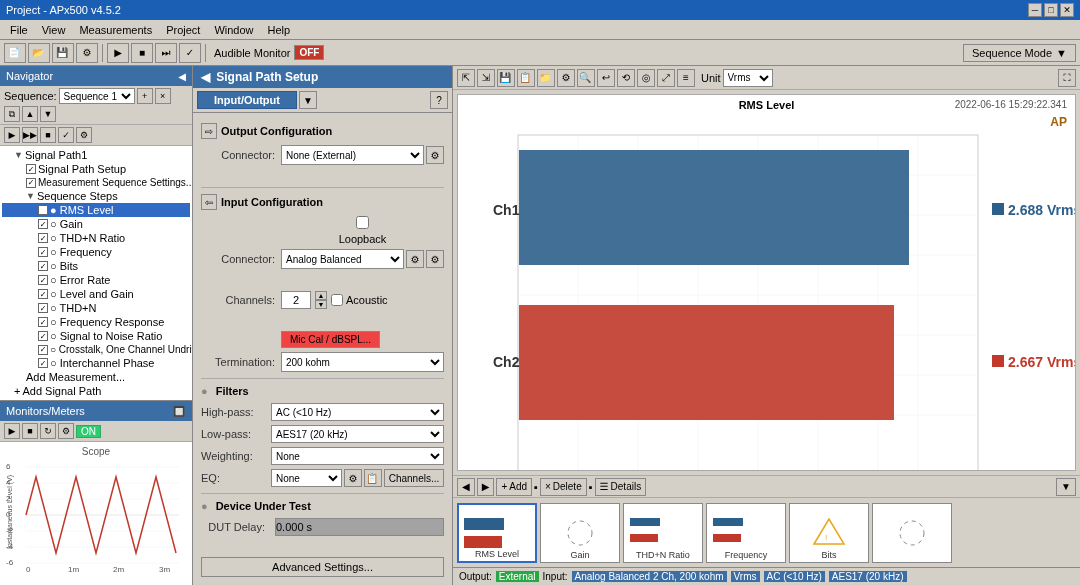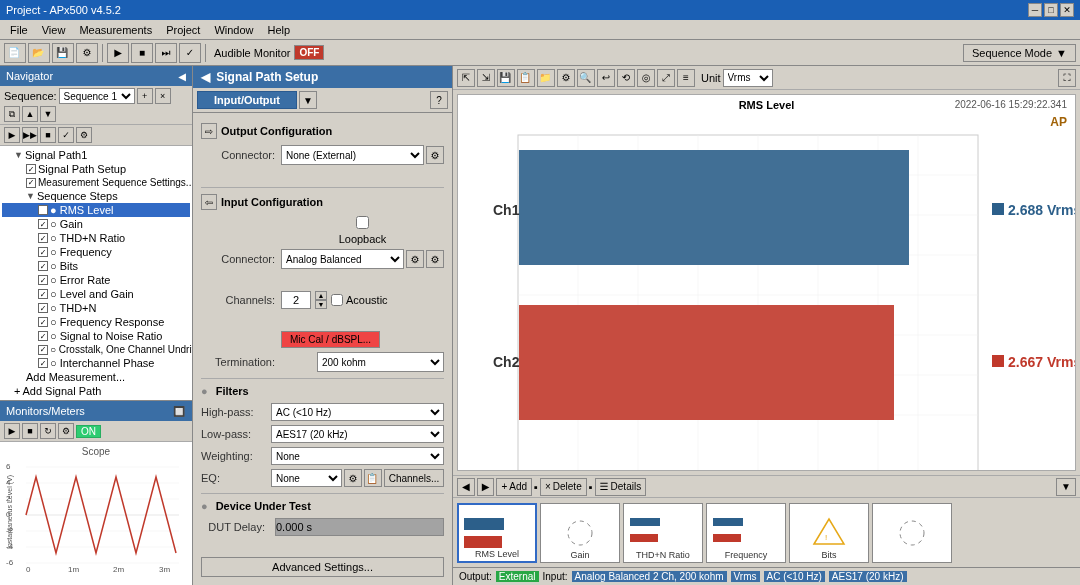--- a/index.html
+++ b/index.html
@@ -75,21 +75,21 @@
     
     .channels-row { display: flex; align-items: center; gap: 4px; }
     .spin-input { width: 30px; height: 18px; border: 1px solid #888; background: white; font-size: 11px; text-align: center; }
     .spin-btns { display: flex; flex-direction: column; }
     .spin-btn { width: 12px; height: 9px; border: 1px solid #888; background: #d4d0c8; display: flex; align-items: center; justify-content: center; font-size: 7px; cursor: pointer; }
     .checkbox-label { display: flex; align-items: center; gap: 3px; font-size: 11px; cursor: pointer; }
     .checkbox-label input { width: 12px; height: 12px; }
     
     .mic-cal-btn { background: #ef4444; border: 1px solid #888; padding: 2px 8px; font-size: 10px; cursor: pointer; margin-left: 80px; margin-bottom: 4px; }
     
-    .termination-row { display: flex; align-items: center; margin-bottom: 5px; gap: 36px; }
+    .termination-row { display: flex; align-items: center; margin-bottom: 5px; }
     
     .divider { height: 1px; background: #aaa; margin: 6px 0; }
     
     .filters-section { margin-top: 4px; }
     .filter-row { display: flex; align-items: center; margin-bottom: 4px; }
     .filter-label { width: 70px; font-size: 11px; color: #333; flex-shrink: 0; }
     .filter-select { flex: 1; height: 18px; font-size: 10px; border: 1px solid #888; background: white; }
     .channels-btn { width: 60px; height: 18px; font-size: 10px; border: 1px solid #888; background: #d4d0c8; cursor: pointer; margin-left: 2px; }
     
     .dut-section { margin-top: 6px; }

